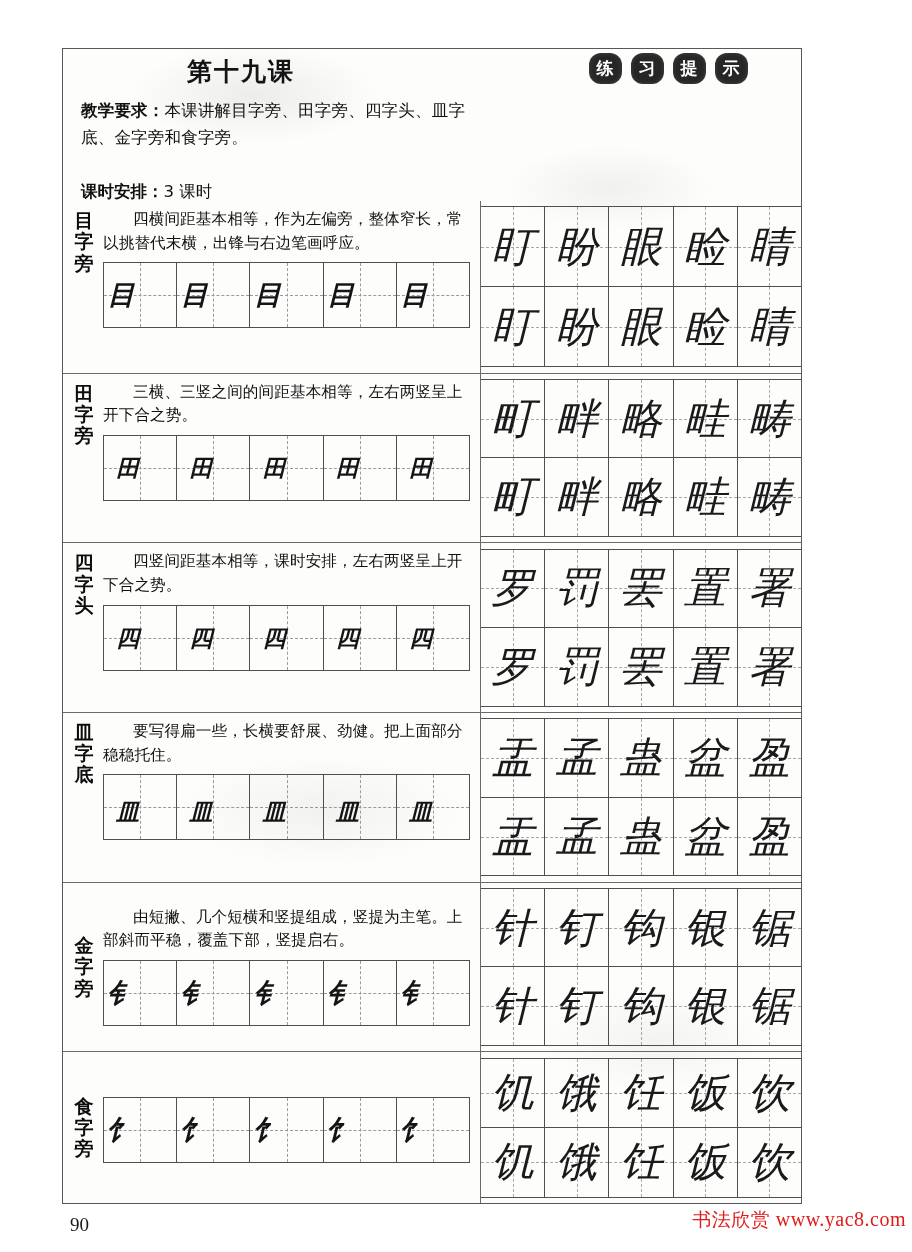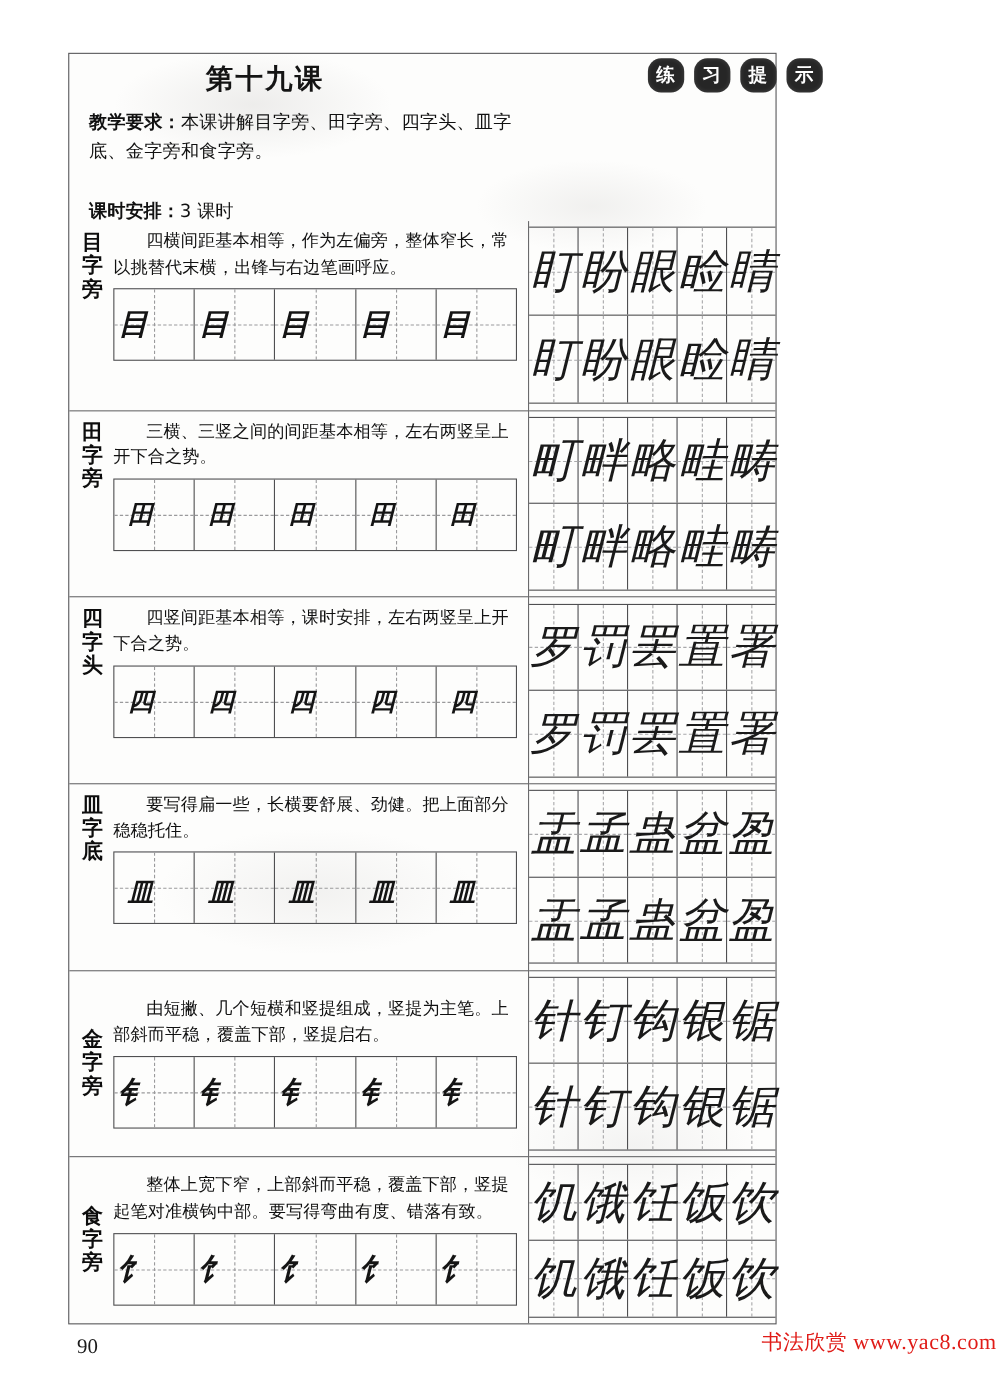--- a/index.html
+++ b/index.html
@@ -13,21 +13,21 @@
     position: relative;
     font-family: "DejaVu Sans", "Liberation Sans", sans-serif;
     overflow: hidden;
   }
 
   
   #page-frame {
     position: absolute;
     left: 62px;
     top: 48px;
-    width: 644px;
+    width: 740px;
     height: 1156px;
     border: 1.5px solid #58585a;
     background: #fdfdfc;
     box-sizing: border-box;
   }
 
   
   #page-frame::before {
     content: "";
     position: absolute;
@@ -432,21 +432,20 @@
             <div class="prac-cell">
                 <span class="prac-glyph">钅</span>
               </div>
           </div>
         </div>
       </div>
 
       <div class="section" style="height: 150.699px; align-items: center;">
         <div class="radical-name">食字旁</div>
         <div class="sec-body">
-          <div class="sec-desc">整体上宽下窄，上部斜而平稳，覆盖下部，竖提起笔对准横钩中部。要写得弯曲有度、错落有致。</div>
           <div class="prac-grid">
             <div class="prac-cell">
                 <span class="prac-glyph">饣</span>
               </div>
             <div class="prac-cell">
                 <span class="prac-glyph">饣</span>
               </div>
             <div class="prac-cell">
                 <span class="prac-glyph">饣</span>
               </div>

